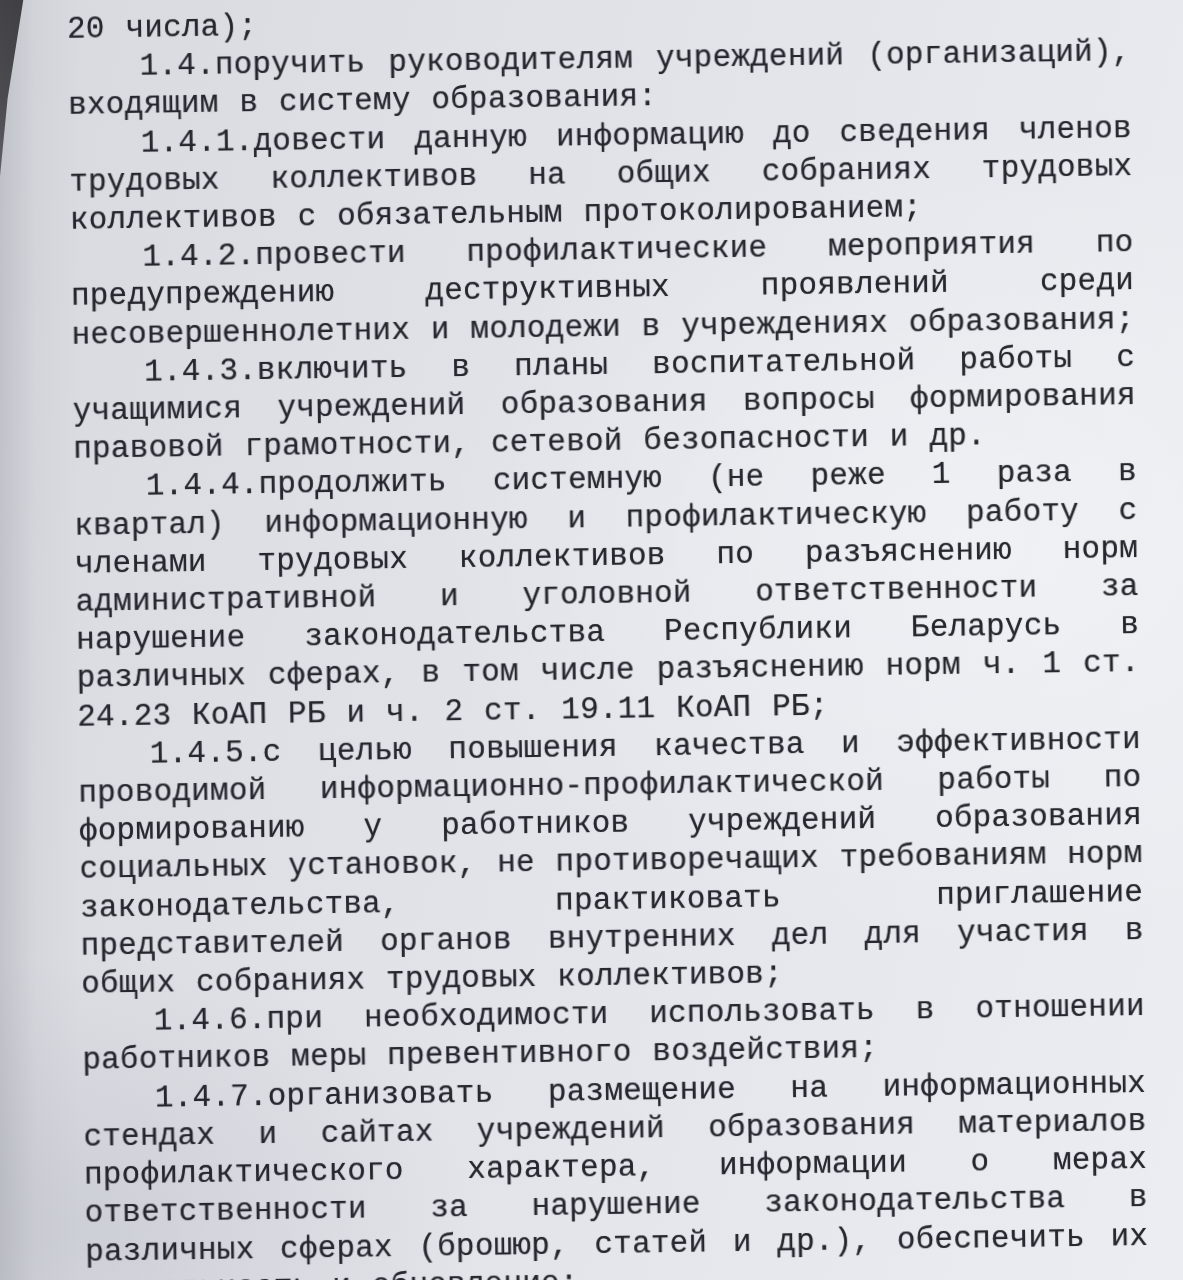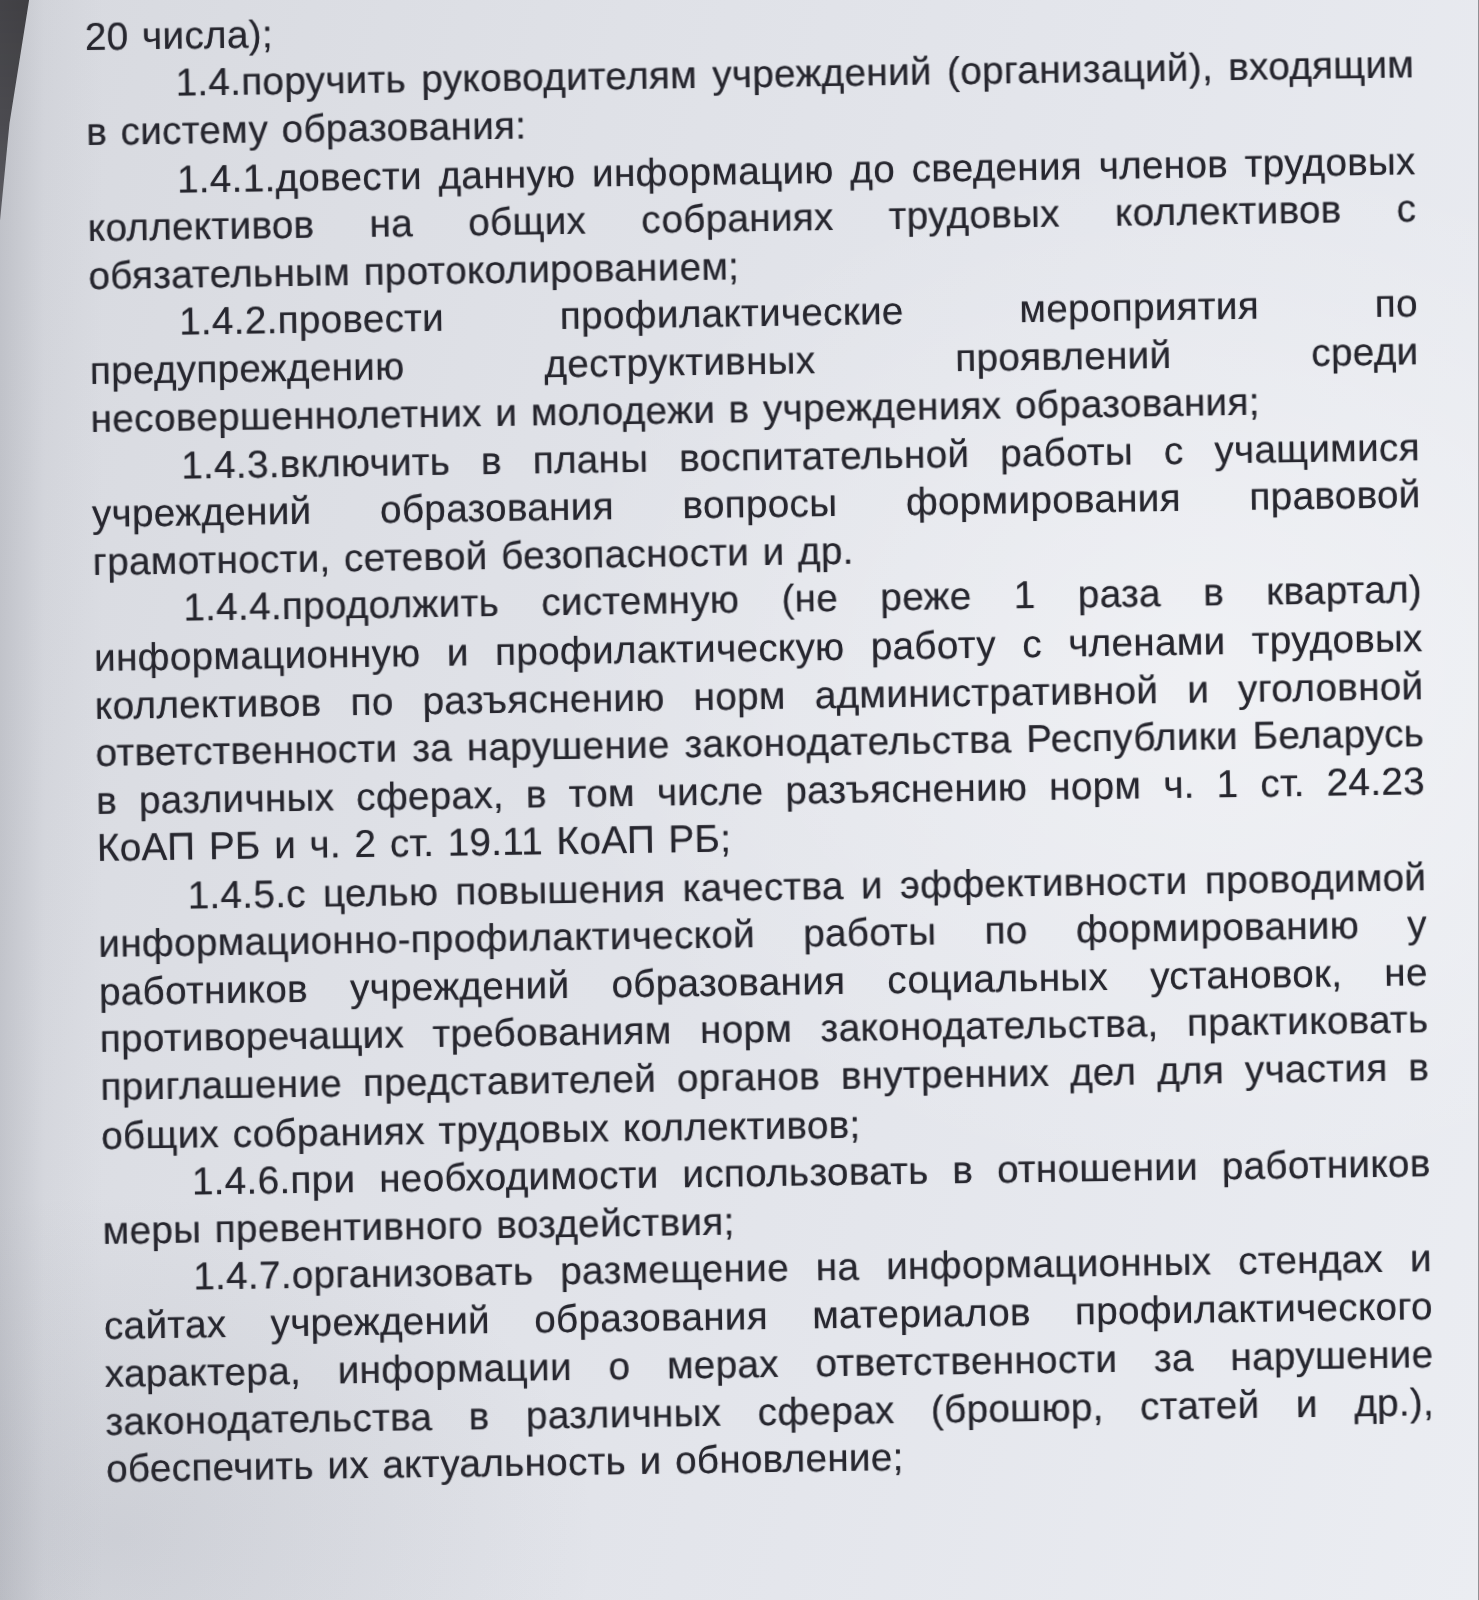--- a/index.html
+++ b/index.html
@@ -5,21 +5,21 @@
   html, body {
     margin: 0;
     padding: 0;
     background: #1d1d1f;
   }
   .photo-frame {
     position: relative;
     width: 1183px;
     height: 1280px;
     overflow: hidden;
-    font-family: Liberation Sans, sans-serif;
+    font-family: Liberation Mono, monospace;
   }
   
   .paper {
     position: absolute;
     inset: 0;
     background:
       radial-gradient(ellipse 900px 700px at 82% 42%, rgba(255,255,255,0.38), rgba(255,255,255,0) 60%),
       radial-gradient(ellipse 700px 500px at 8% 96%, rgba(88,92,104,0.12), rgba(88,92,104,0) 55%),
       linear-gradient(103deg, #d7d9df 0%, #dfe1e7 34%, #e4e6ec 62%, #ebedf2 100%);
   }

